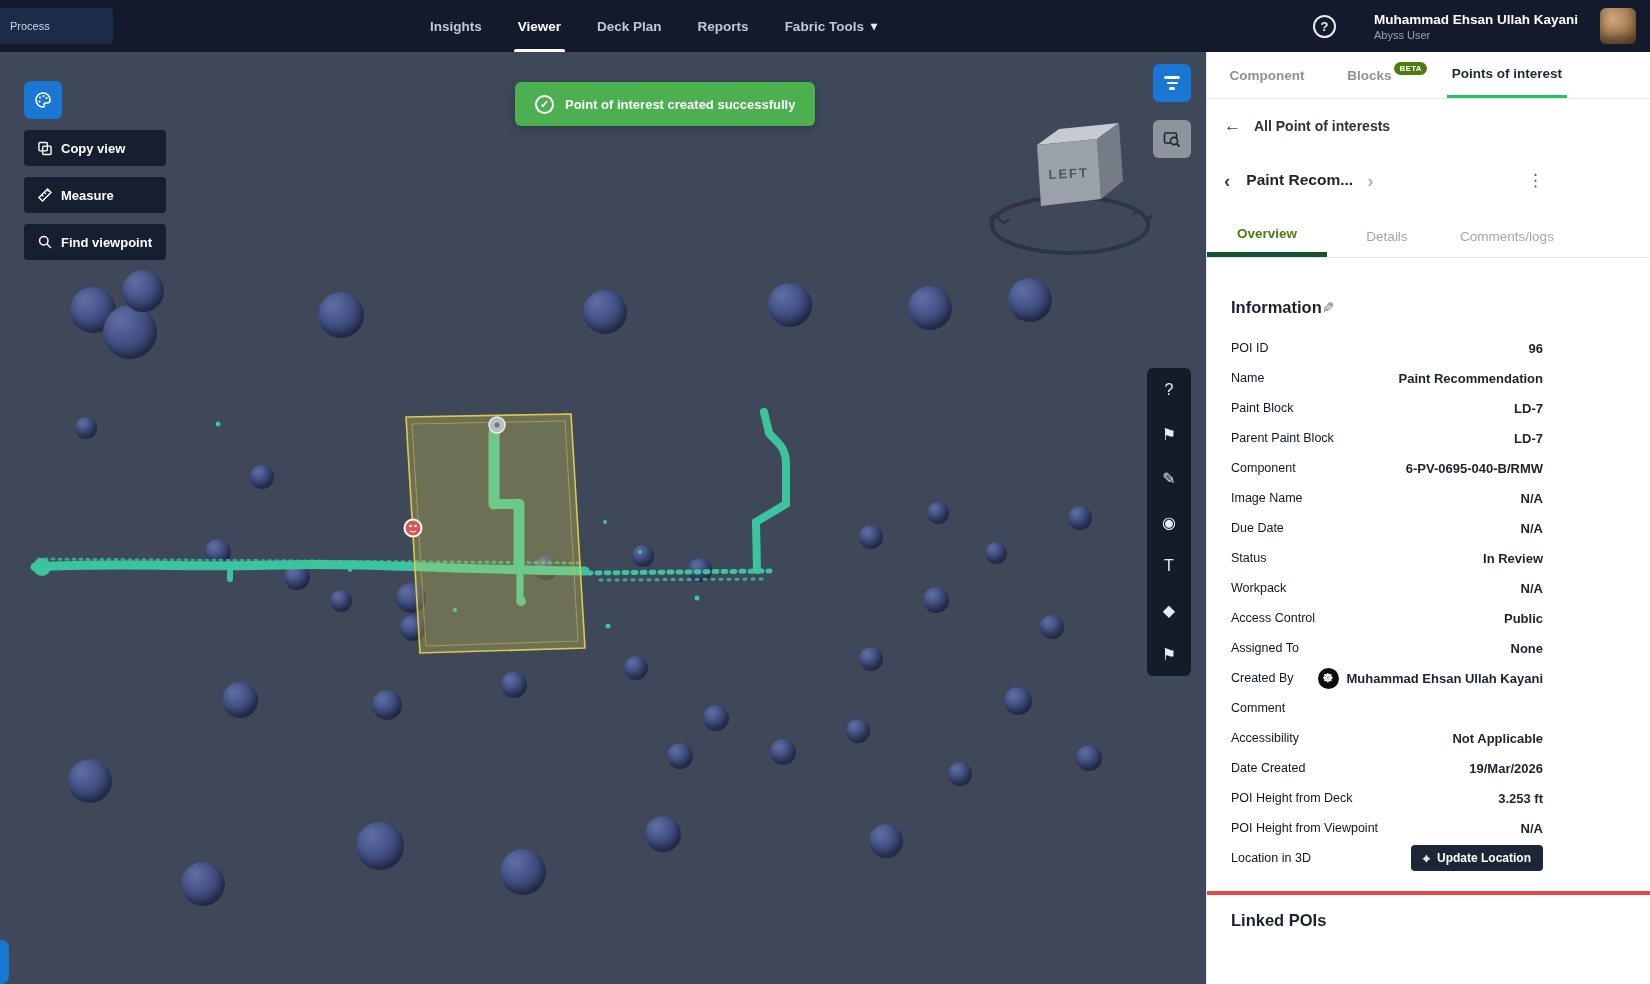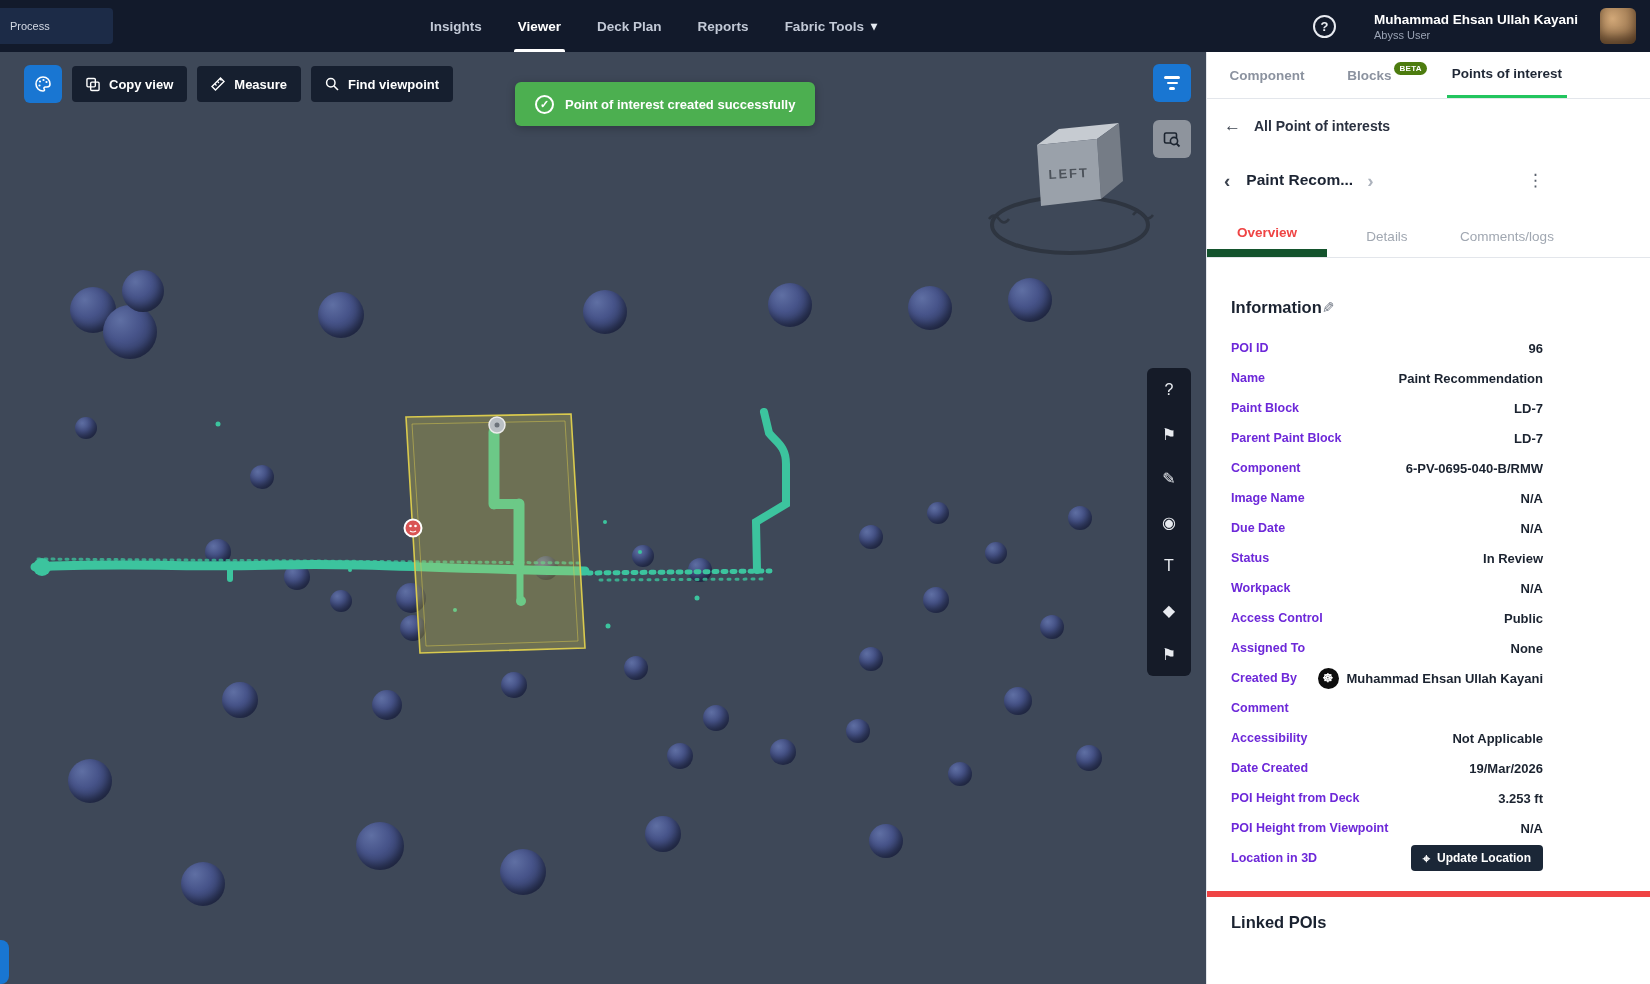--- a/index.html
+++ b/index.html
@@ -34,21 +34,21 @@
   
   .viewport { position:absolute; left:0; top:52px; width:1206px; height:932px;
     background:#3e4858; overflow:hidden; }
   .sphere-layer { position:absolute; inset:0; z-index:1; }
   .sphere { position:absolute; border-radius:50%;
     background:radial-gradient(circle at 32% 28%, #5f6fa3 0%, #47548a 38%, #333e68 72%, #293254 100%);
     box-shadow:inset -3px -5px 9px rgba(0,0,0,.38); }
   .scene-svg { position:absolute; inset:0; z-index:2; }
   .cube-svg { position:absolute; left:985px; top:55px; z-index:3; }
 
-  .toolbar { position:absolute; left:24px; top:13px; display:flex; gap:10px; z-index:6; }
+  .toolbar { position:absolute; left:24px; top:29px; display:flex; gap:10px; z-index:6;flex-direction:column; }
   .tool-primary { width:38px; height:38px; background:#1976d2; border:none; border-radius:6px;
     display:flex; align-items:center; justify-content:center; cursor:pointer; }
   .tool-btn { height:36px; margin-top:1px; padding:0 14px; background:rgba(17,25,41,.88);
     border:none; border-radius:4px; color:#fff; font-size:13px; font-weight:600;
     font-family:"Liberation Sans", sans-serif; display:flex; align-items:center; gap:9px;
     cursor:pointer; }
 
   .toast { position:absolute; left:515px; top:30px; height:44px; background:#4caf50;
     border-radius:6px; display:flex; align-items:center; gap:11px; padding:0 20px;
     z-index:7; color:#fff; font-size:13px; font-weight:700;
@@ -94,41 +94,41 @@
   .chev-btn { font-size:19px; font-weight:700; color:#3c434f; cursor:pointer; line-height:1; }
   .chev-btn.disabled { color:#adb3bd; }
   .poi-title { font-size:15.5px; font-weight:700; color:#1c2433; margin:0 14px 0 16px; }
   .poi-spacer { flex:1; }
   .kebab { font-size:17px; color:#59606c; cursor:pointer; letter-spacing:1px; }
 
   .subtabs-wrap { margin-top:16px; border-bottom:1px solid #e3e6eb; }
   .subtabs { display:flex; width:360px; height:42px; }
   .sub-tab { width:120px; display:flex; align-items:center; justify-content:center;
     font-size:13.5px; font-weight:500; color:#a0a7b1; cursor:pointer; }
-  .sub-tab.active { color:#ef4444; font-weight:700; border-bottom:8px solid #14532d; }
+  .sub-tab.active { color:#4d7c0f; font-weight:700; border-bottom:5px solid #14532d; }
 
   .info-head { margin-top:40px; width:360px; padding:0 24px; display:flex;
     align-items:center; justify-content:flex-start; }
   .info-title { font-size:16.5px; font-weight:700; color:#1a2230; }
   .edit-pencil { font-size:15px; color:#6e7582; cursor:pointer; transform:scaleX(-1); }
 
   .fields { margin-top:16px; width:360px; padding:0 24px; }
   .f-row { min-height:30px; display:flex; align-items:center; justify-content:space-between;
     gap:10px; }
-  .f-label { font-size:12.5px; color:#6d28d9; white-space:nowrap;font-weight:bold; }
+  .f-label { font-size:12.5px; color:#0f172a; white-space:nowrap; }
   .f-value { font-size:13px; font-weight:700; color:#1b2330; text-align:right;
     display:flex; align-items:center; gap:8px; justify-content:flex-end; }
   .f-avatar { width:21px; height:21px; border-radius:50%; background:#0d0d0d; color:#fff;
     font-size:12px; display:flex; align-items:center; justify-content:center; }
   .update-loc-btn { background:#1b2737; color:#fff; border:none; border-radius:4px;
     font-size:12px; font-weight:600; font-family:"Liberation Sans", sans-serif;
     padding:6px 12px; display:flex; align-items:center; gap:7px; cursor:pointer; }
   .update-loc-btn .xh { font-size:13px; line-height:1; }
 
-  .linked-wrap { margin-top:18px; border-top:6px solid #ef4444; }
+  .linked-wrap { margin-top:18px; border-top:4px solid #ef4444; }
   .linked-title { padding:16px 24px 0; font-size:16.5px; font-weight:700; color:#1a2230; }
 </style>
 </head>
 <body>
 
 <header class="topnav">
   <div class="process-chip">Process</div>
   <nav class="nav-tabs">
       <div class="nav-tab">
         <span>Insights</span>

